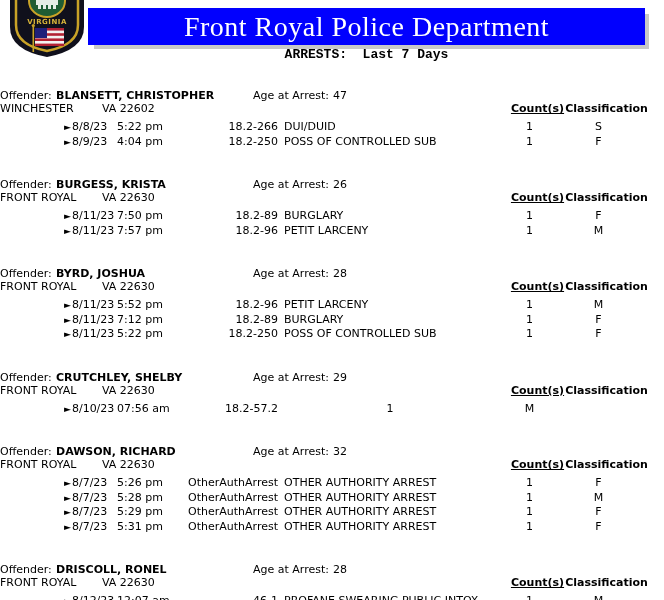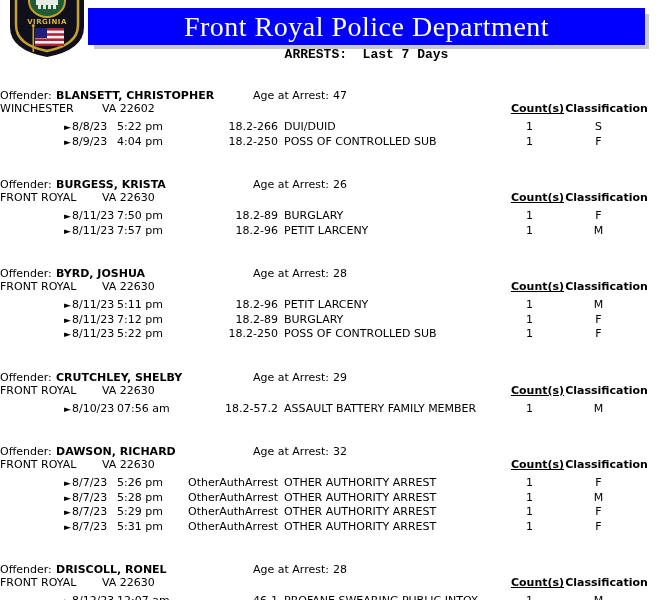--- a/index.html
+++ b/index.html
@@ -166,21 +166,21 @@
     </div>
     <div class="line2">
       <span class="o-city">FRONT ROYAL</span>
       <span class="o-statezip">VA 22630</span>
     </div>
     <span class="colhead counthead">Count(s)</span>
     <span class="colhead classhead">Classification</span>
     <div class="arrest-rows">
   <div class="arrest-row">
     <span class="c-date"><span class="arrow">►</span><span>8/11/23</span></span>
-    <span class="c-time">5:11 pm</span>
+    <span class="c-time">5:52 pm</span>
     <span class="c-statute">18.2-96</span>
     <span class="c-desc">PETIT LARCENY</span>
     <span class="c-count">1</span>
     <span class="c-class">M</span>
   </div>
 
   <div class="arrest-row">
     <span class="c-date"><span class="arrow">►</span><span>8/11/23</span></span>
     <span class="c-time">7:12 pm</span>
     <span class="c-statute">18.2-89</span>
@@ -211,21 +211,20 @@
       <span class="o-city">FRONT ROYAL</span>
       <span class="o-statezip">VA 22630</span>
     </div>
     <span class="colhead counthead">Count(s)</span>
     <span class="colhead classhead">Classification</span>
     <div class="arrest-rows">
   <div class="arrest-row">
     <span class="c-date"><span class="arrow">►</span><span>8/10/23</span></span>
     <span class="c-time">07:56 am</span>
     <span class="c-statute">18.2-57.2</span>
-    <span class="c-desc">ASSAULT BATTERY FAMILY MEMBER</span>
     <span class="c-count">1</span>
     <span class="c-class">M</span>
   </div>
 </div>
   </section>
 
   <section class="offender-block">
     <div class="line1">
       <span class="o-label">Offender:</span>
       <span class="o-name">DAWSON, RICHARD</span>

